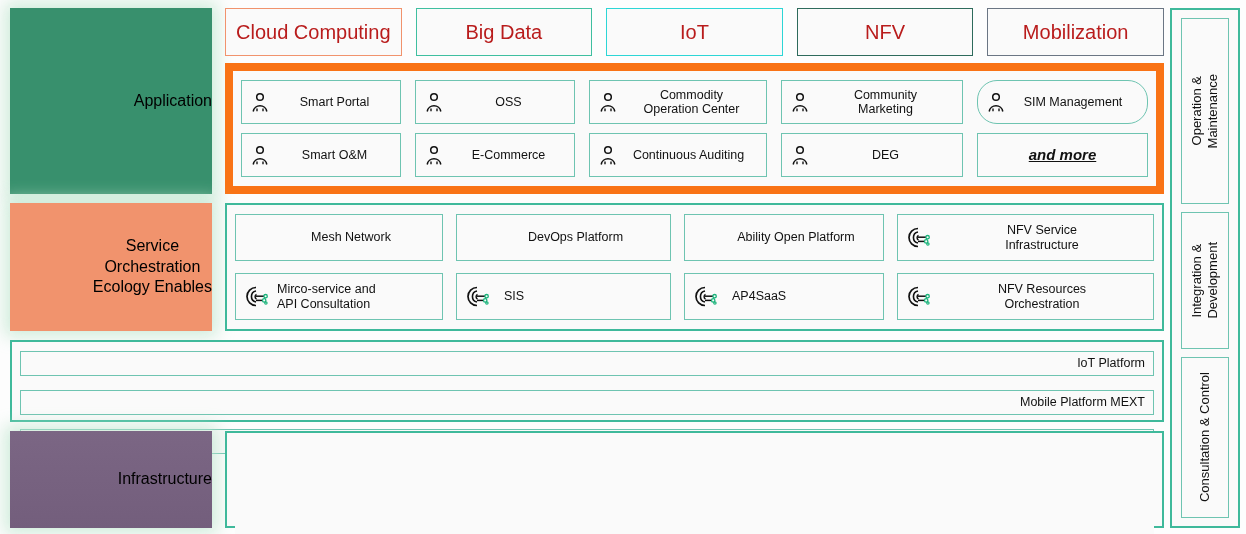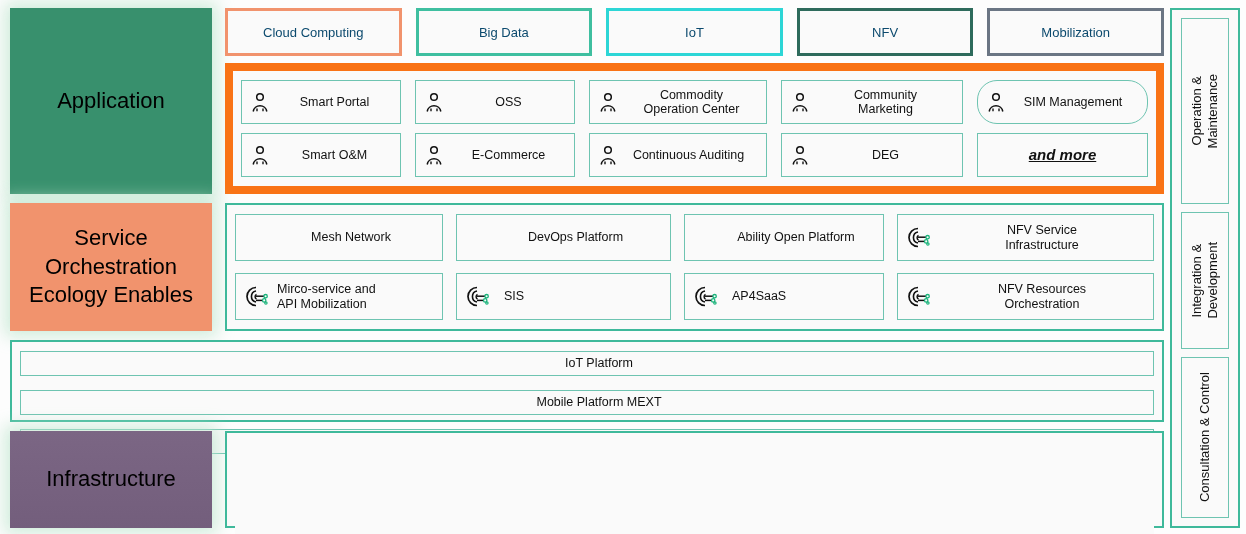--- a/index.html
+++ b/index.html
@@ -36,23 +36,23 @@
     gap: 13px;
     min-height: 0;
   }
 
   
   .tier-label {
     width: 202px;
     flex: 0 0 202px;
     display: flex;
     align-items: center;
-    justify-content: center;
+    justify-content: flex-end;
     text-align: center;
-    font-size: 22px;
+    font-size: 16px;
     line-height: 1.3;
     color: #000;
     box-shadow: 0 0 16px 5px rgba(190, 230, 205, .75);
   }
   .tier-label.application    { background: #38906d; }
   .tier-label.service        { background: #f1936d; }
   .tier-label.sysplat        { background: #7d9d94; }
   .tier-label.infra          { background: linear-gradient(180deg,#7b6684 0%, #735e7c 100%); }
 
   
@@ -72,27 +72,27 @@
 
   .app-right { flex: 1 1 auto; display: flex; flex-direction: column; gap: 7px; min-width: 0; }
 
   .domain-tabs {
     display: flex;
     gap: 14px;
     height: 48px;
   }
   .domain-tab {
     flex: 1 1 0;
-    border: 3px solid #7f1d1d;
+    border: 1px solid #7f1d1d;
     background: #fafafa;
     display: flex;
     align-items: center;
     justify-content: center;
-    font-size: 13px;
-    color: #0c4a6e;
+    font-size: 20px;
+    color: #b91c1c;
   }
 
   .app-panel {
     flex: 1 1 auto;
     border: 8px solid #f97316;
     background: #fafafa;
     padding: 9px 8px 9px 8px;
     display: flex;
     flex-direction: column;
     gap: 9px;
@@ -141,21 +141,21 @@
   .svc-row .s4 { flex: 1 1 auto; }
   .svc-row .cell { font-size: 12.5px; }
 
   
   .sys-panel {
     padding: 9px 8px;
     display: flex;
     gap: 14px;
     flex: 1 1 auto;
   }
-  .sys-panel .cell { flex: 1 1 0; justify-content: center; }
+  .sys-panel .cell { flex: 1 1 0; justify-content: flex-end; }
   .sys-panel .cell .cell-label { flex: 0 0 auto; }
 
   
   .infra-panel {
     padding: 9px 8px;
     display: flex;
     gap: 12px;
     flex: 1 1 auto;
     align-items: stretch;
   }
@@ -429,21 +429,21 @@
                   <path d="M12 6 A5.6 5.6 0 0 0 12 17" fill="none" stroke="#111" stroke-width="1.6"></path>
                   <path d="M12.5 9.4 A2.6 2.6 0 0 0 12.5 14" fill="none" stroke="#111" stroke-width="1.5"></path>
                   <path d="M12 11.2 L20 11.2" fill="none" stroke="#111" stroke-width="1.5"></path>
                   <path d="M12 15.4 L18.5 15.4" fill="none" stroke="#111" stroke-width="1.5"></path>
                   <circle cx="21.6" cy="11.2" r="1.7" fill="none" stroke="#19b37a" stroke-width="1.3"></circle>
                   <circle cx="20.2" cy="15.4" r="1.7" fill="none" stroke="#19b37a" stroke-width="1.3"></circle>
                   <circle cx="21.9" cy="18" r="1.2" fill="none" stroke="#19b37a" stroke-width="1.2"></circle>
                 </svg>
             </span>
             <span class="cell-label" style="white-space:pre-line; text-align:left;">Mirco-service and
-API Mobilization</span>
+API Consultation</span>
           </div>
           <div class="cell s2">
             <span class="icon">
               <svg width="26" height="23" viewBox="0 0 26 23">
                   <path d="M12 2.5 A9 9 0 0 0 12 20.5" fill="none" stroke="#111" stroke-width="1.7"></path>
                   <path d="M12 6 A5.6 5.6 0 0 0 12 17" fill="none" stroke="#111" stroke-width="1.6"></path>
                   <path d="M12.5 9.4 A2.6 2.6 0 0 0 12.5 14" fill="none" stroke="#111" stroke-width="1.5"></path>
                   <path d="M12 11.2 L20 11.2" fill="none" stroke="#111" stroke-width="1.5"></path>
                   <path d="M12 15.4 L18.5 15.4" fill="none" stroke="#111" stroke-width="1.5"></path>
                   <circle cx="21.6" cy="11.2" r="1.7" fill="none" stroke="#19b37a" stroke-width="1.3"></circle>

